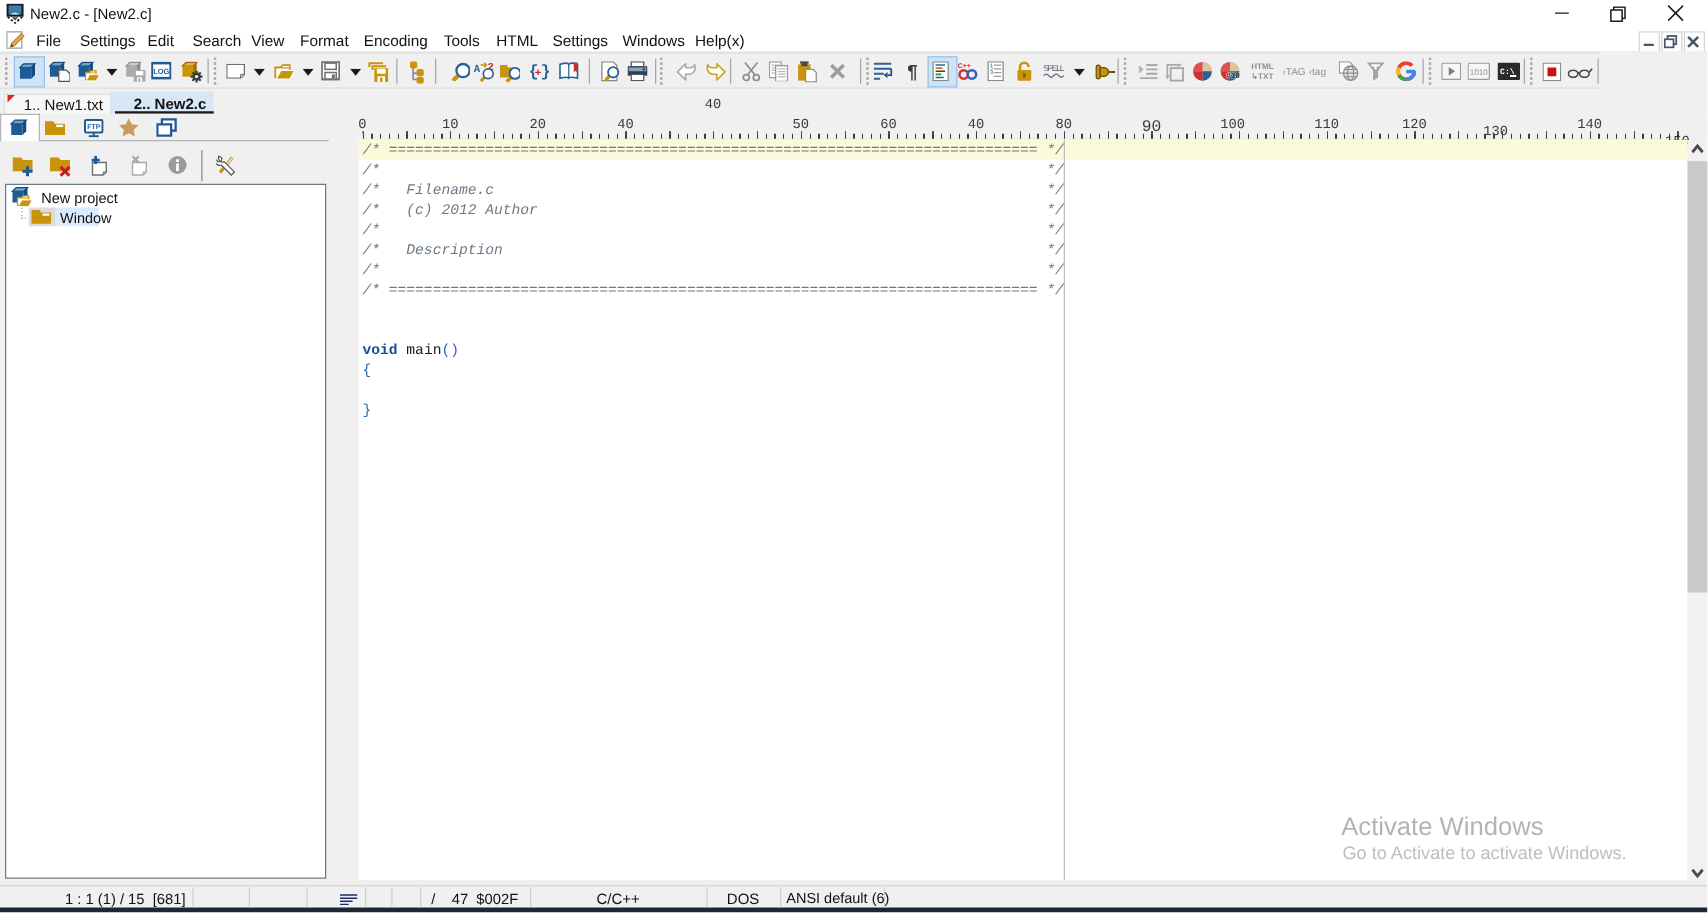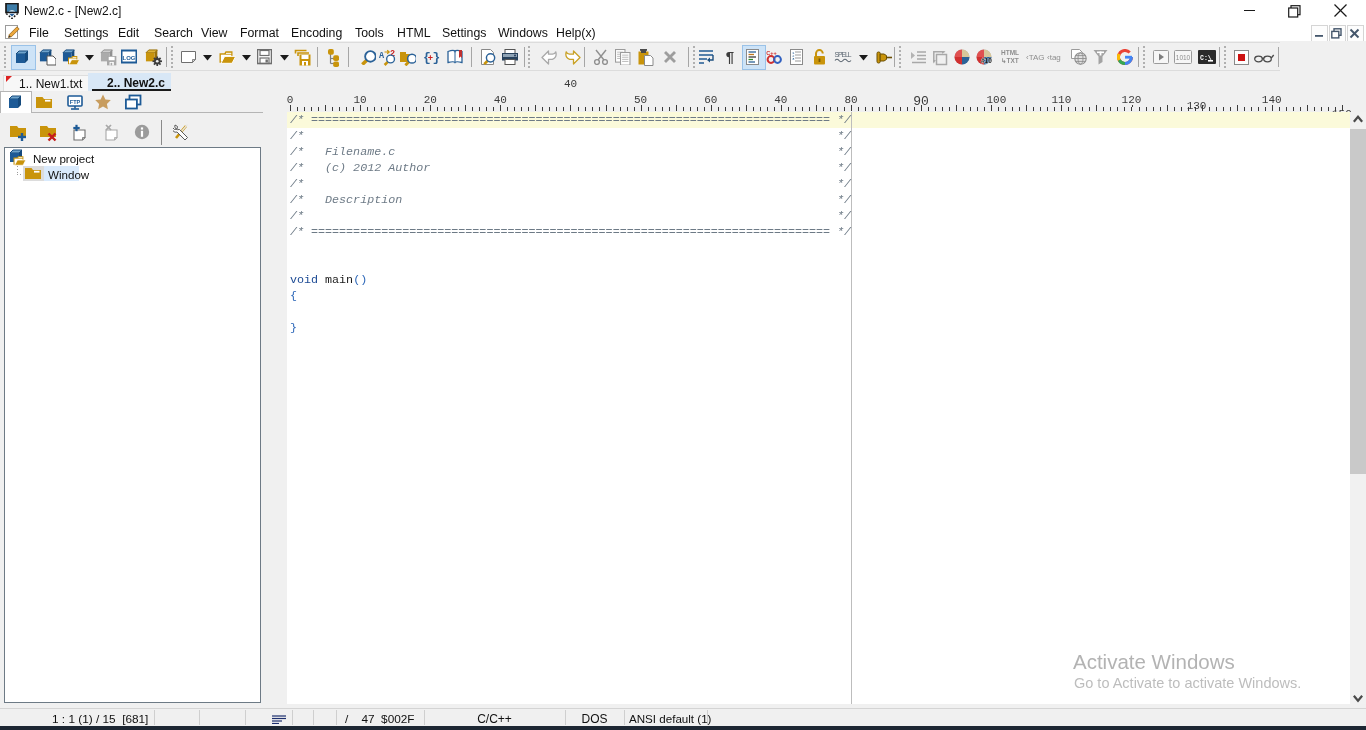--- a/index.html
+++ b/index.html
@@ -521,39 +521,39 @@
 <div class="a mono" style="left:275.0px;top:94px;width:30px;text-align:center;font-size:11px;color:#3a3a3a">0</div>
 <div class="a mono" style="left:345.125px;top:94px;width:30px;text-align:center;font-size:11px;color:#3a3a3a">10</div>
 <div class="a mono" style="left:415.25px;top:94px;width:30px;text-align:center;font-size:11px;color:#3a3a3a">20</div>
 <div class="a mono" style="left:485.375px;top:94px;width:30px;text-align:center;font-size:11px;color:#3a3a3a">40</div>
 <div class="a mono" style="left:555.5px;top:78px;width:30px;text-align:center;font-size:11px;color:#3a3a3a">40</div>
 <div class="a mono" style="left:625.625px;top:94px;width:30px;text-align:center;font-size:11px;color:#3a3a3a">50</div>
 <div class="a mono" style="left:695.75px;top:94px;width:30px;text-align:center;font-size:11px;color:#3a3a3a">60</div>
 <div class="a mono" style="left:765.875px;top:94px;width:30px;text-align:center;font-size:11px;color:#3a3a3a">40</div>
 <div class="a mono" style="left:836.0px;top:94px;width:30px;text-align:center;font-size:11px;color:#3a3a3a">80</div>
 <div class="a mono" style="left:906.125px;top:94px;width:30px;text-align:center;font-size:13px;color:#3a3a3a">90</div>
-<div class="a mono" style="left:976.25px;top:94px;width:30px;text-align:right;font-size:11px;color:#3a3a3a">100</div>
+<div class="a mono" style="left:976.25px;top:94px;width:30px;text-align:left;font-size:11px;color:#3a3a3a">100</div>
 <div class="a mono" style="left:1046.375px;top:94px;width:30px;text-align:center;font-size:11px;color:#3a3a3a">110</div>
 <div class="a mono" style="left:1116.5px;top:94px;width:30px;text-align:center;font-size:11px;color:#3a3a3a">120</div>
 <div class="a mono" style="left:1186.625px;top:100px;width:30px;text-align:left;font-size:11px;color:#3a3a3a">130</div>
 <div class="a mono" style="left:1256.75px;top:94px;width:30px;text-align:center;font-size:11px;color:#3a3a3a">140</div>
 <div class="a mono" style="left:1326.875px;top:108px;width:30px;text-align:center;font-size:11px;color:#3a3a3a">150</div>
 <div class="a" style="left:290px;top:107px;width:1056px;height:4px;background:repeating-linear-gradient(90deg,#3a3a3a 0 1px,transparent 1px 7.0125px)"></div>
 <div class="a" style="left:290px;top:105px;width:1056px;height:2px;background:repeating-linear-gradient(90deg,#3a3a3a 0 1px,transparent 1px 35.0625px)"></div>
 <div class="a" style="left:287px;top:112px;width:1063px;height:15.5px;background:#fbfada"></div>
 <div class="a" style="left:851px;top:112px;width:1px;height:592px;background:#bdbdbd"></div>
 <div class="a mono" style="left:290px;top:112px;height:16px;line-height:16px;font-size:11.7px;white-space:pre"><span style="color:#6d7a86;font-style:italic">/*&nbsp;==========================================================================&nbsp;*/</span></div>
 <div class="a mono" style="left:290px;top:128px;height:16px;line-height:16px;font-size:11.7px;white-space:pre"><span style="color:#6d7a86;font-style:italic">/*&nbsp;&nbsp;&nbsp;&nbsp;&nbsp;&nbsp;&nbsp;&nbsp;&nbsp;&nbsp;&nbsp;&nbsp;&nbsp;&nbsp;&nbsp;&nbsp;&nbsp;&nbsp;&nbsp;&nbsp;&nbsp;&nbsp;&nbsp;&nbsp;&nbsp;&nbsp;&nbsp;&nbsp;&nbsp;&nbsp;&nbsp;&nbsp;&nbsp;&nbsp;&nbsp;&nbsp;&nbsp;&nbsp;&nbsp;&nbsp;&nbsp;&nbsp;&nbsp;&nbsp;&nbsp;&nbsp;&nbsp;&nbsp;&nbsp;&nbsp;&nbsp;&nbsp;&nbsp;&nbsp;&nbsp;&nbsp;&nbsp;&nbsp;&nbsp;&nbsp;&nbsp;&nbsp;&nbsp;&nbsp;&nbsp;&nbsp;&nbsp;&nbsp;&nbsp;&nbsp;&nbsp;&nbsp;&nbsp;&nbsp;&nbsp;&nbsp;*/</span></div>
 <div class="a mono" style="left:290px;top:144px;height:16px;line-height:16px;font-size:11.7px;white-space:pre"><span style="color:#6d7a86;font-style:italic">/*&nbsp;&nbsp;&nbsp;Filename.c&nbsp;&nbsp;&nbsp;&nbsp;&nbsp;&nbsp;&nbsp;&nbsp;&nbsp;&nbsp;&nbsp;&nbsp;&nbsp;&nbsp;&nbsp;&nbsp;&nbsp;&nbsp;&nbsp;&nbsp;&nbsp;&nbsp;&nbsp;&nbsp;&nbsp;&nbsp;&nbsp;&nbsp;&nbsp;&nbsp;&nbsp;&nbsp;&nbsp;&nbsp;&nbsp;&nbsp;&nbsp;&nbsp;&nbsp;&nbsp;&nbsp;&nbsp;&nbsp;&nbsp;&nbsp;&nbsp;&nbsp;&nbsp;&nbsp;&nbsp;&nbsp;&nbsp;&nbsp;&nbsp;&nbsp;&nbsp;&nbsp;&nbsp;&nbsp;&nbsp;&nbsp;&nbsp;&nbsp;*/</span></div>
 <div class="a mono" style="left:290px;top:160px;height:16px;line-height:16px;font-size:11.7px;white-space:pre"><span style="color:#6d7a86;font-style:italic">/*&nbsp;&nbsp;&nbsp;(c)&nbsp;2012&nbsp;Author&nbsp;&nbsp;&nbsp;&nbsp;&nbsp;&nbsp;&nbsp;&nbsp;&nbsp;&nbsp;&nbsp;&nbsp;&nbsp;&nbsp;&nbsp;&nbsp;&nbsp;&nbsp;&nbsp;&nbsp;&nbsp;&nbsp;&nbsp;&nbsp;&nbsp;&nbsp;&nbsp;&nbsp;&nbsp;&nbsp;&nbsp;&nbsp;&nbsp;&nbsp;&nbsp;&nbsp;&nbsp;&nbsp;&nbsp;&nbsp;&nbsp;&nbsp;&nbsp;&nbsp;&nbsp;&nbsp;&nbsp;&nbsp;&nbsp;&nbsp;&nbsp;&nbsp;&nbsp;&nbsp;&nbsp;&nbsp;&nbsp;&nbsp;*/</span></div>
 <div class="a mono" style="left:290px;top:176px;height:16px;line-height:16px;font-size:11.7px;white-space:pre"><span style="color:#6d7a86;font-style:italic">/*&nbsp;&nbsp;&nbsp;&nbsp;&nbsp;&nbsp;&nbsp;&nbsp;&nbsp;&nbsp;&nbsp;&nbsp;&nbsp;&nbsp;&nbsp;&nbsp;&nbsp;&nbsp;&nbsp;&nbsp;&nbsp;&nbsp;&nbsp;&nbsp;&nbsp;&nbsp;&nbsp;&nbsp;&nbsp;&nbsp;&nbsp;&nbsp;&nbsp;&nbsp;&nbsp;&nbsp;&nbsp;&nbsp;&nbsp;&nbsp;&nbsp;&nbsp;&nbsp;&nbsp;&nbsp;&nbsp;&nbsp;&nbsp;&nbsp;&nbsp;&nbsp;&nbsp;&nbsp;&nbsp;&nbsp;&nbsp;&nbsp;&nbsp;&nbsp;&nbsp;&nbsp;&nbsp;&nbsp;&nbsp;&nbsp;&nbsp;&nbsp;&nbsp;&nbsp;&nbsp;&nbsp;&nbsp;&nbsp;&nbsp;&nbsp;&nbsp;*/</span></div>
 <div class="a mono" style="left:290px;top:192px;height:16px;line-height:16px;font-size:11.7px;white-space:pre"><span style="color:#6d7a86;font-style:italic">/*&nbsp;&nbsp;&nbsp;Description&nbsp;&nbsp;&nbsp;&nbsp;&nbsp;&nbsp;&nbsp;&nbsp;&nbsp;&nbsp;&nbsp;&nbsp;&nbsp;&nbsp;&nbsp;&nbsp;&nbsp;&nbsp;&nbsp;&nbsp;&nbsp;&nbsp;&nbsp;&nbsp;&nbsp;&nbsp;&nbsp;&nbsp;&nbsp;&nbsp;&nbsp;&nbsp;&nbsp;&nbsp;&nbsp;&nbsp;&nbsp;&nbsp;&nbsp;&nbsp;&nbsp;&nbsp;&nbsp;&nbsp;&nbsp;&nbsp;&nbsp;&nbsp;&nbsp;&nbsp;&nbsp;&nbsp;&nbsp;&nbsp;&nbsp;&nbsp;&nbsp;&nbsp;&nbsp;&nbsp;&nbsp;&nbsp;*/</span></div>
 <div class="a mono" style="left:290px;top:208px;height:16px;line-height:16px;font-size:11.7px;white-space:pre"><span style="color:#6d7a86;font-style:italic">/*&nbsp;&nbsp;&nbsp;&nbsp;&nbsp;&nbsp;&nbsp;&nbsp;&nbsp;&nbsp;&nbsp;&nbsp;&nbsp;&nbsp;&nbsp;&nbsp;&nbsp;&nbsp;&nbsp;&nbsp;&nbsp;&nbsp;&nbsp;&nbsp;&nbsp;&nbsp;&nbsp;&nbsp;&nbsp;&nbsp;&nbsp;&nbsp;&nbsp;&nbsp;&nbsp;&nbsp;&nbsp;&nbsp;&nbsp;&nbsp;&nbsp;&nbsp;&nbsp;&nbsp;&nbsp;&nbsp;&nbsp;&nbsp;&nbsp;&nbsp;&nbsp;&nbsp;&nbsp;&nbsp;&nbsp;&nbsp;&nbsp;&nbsp;&nbsp;&nbsp;&nbsp;&nbsp;&nbsp;&nbsp;&nbsp;&nbsp;&nbsp;&nbsp;&nbsp;&nbsp;&nbsp;&nbsp;&nbsp;&nbsp;&nbsp;&nbsp;*/</span></div>
 <div class="a mono" style="left:290px;top:224px;height:16px;line-height:16px;font-size:11.7px;white-space:pre"><span style="color:#6d7a86;font-style:italic">/*&nbsp;==========================================================================&nbsp;*/</span></div>
-<div class="a mono" style="left:290px;top:272px;height:16px;line-height:16px;font-size:11.7px;white-space:pre"><span style="color:#1c4a94;font-weight:normal">void</span> <span style="color:#1a1a1a">main</span><span style="color:#2b66b8">()</span></div>
+<div class="a mono" style="left:290px;top:272px;height:16px;line-height:16px;font-size:11.7px;white-space:pre"><span style="color:#1c4a94;font-weight:bold">void</span> <span style="color:#1a1a1a">main</span><span style="color:#2b66b8">()</span></div>
 <div class="a mono" style="left:290px;top:288px;height:16px;line-height:16px;font-size:11.7px;white-space:pre"><span style="color:#2b66b8">{</span></div>
 <div class="a mono" style="left:290px;top:320px;height:16px;line-height:16px;font-size:11.7px;white-space:pre"><span style="color:#2b66b8">}</span></div>
 <div class="a" style="left:1073px;top:650px;font-size:20.5px;color:#b3b3b3">Activate Windows</div>
 <div class="a" style="left:1074px;top:675px;font-size:14.5px;color:#bdbdbd">Go to Activate to activate Windows.</div>
 <div class="a" style="left:1350px;top:112px;width:16px;height:592px;background:#f1f1f1"></div>
 <svg style="position:absolute;left:1353px;top:115px" width="10" height="9" viewBox="0 0 10 9">
       <polygon points="5,0 10,6 8.3,7.5 5,3.5 1.7,7.5 0,6" fill="#4a4a4a"></polygon>
     </svg>
 <div class="a" style="left:1350px;top:129px;width:16px;height:345px;background:#c9c9c9"></div>
 <svg style="position:absolute;left:1353px;top:695px" width="10" height="9" viewBox="0 0 10 9">
@@ -575,14 +575,14 @@
       <g stroke="#1d2f6e" stroke-width="1.2">
         <line x1="0" y1="1" x2="14" y2="1"></line>
         <line x1="0" y1="3.5" x2="14" y2="3.5"></line>
         <line x1="0" y1="6" x2="10" y2="6"></line>
         <line x1="0" y1="8.5" x2="7" y2="8.5"></line>
       </g>
     </svg>
 <div class="a" style="left:345px;top:712px;font-size:11.8px">/&nbsp;&nbsp;&nbsp;&nbsp;47&nbsp;&nbsp;$002F</div>
 <div class="a" style="left:424px;top:712px;width:141px;text-align:center;font-size:12px">C/C++</div>
 <div class="a" style="left:565px;top:712px;width:59px;text-align:center;font-size:12px">DOS</div>
-<div class="a" style="left:629px;top:712px;font-size:11.6px">ANSI default (1)</div>
+<div class="a" style="left:629px;top:712px;font-size:11.6px">ANSI default (6)</div>
 <div class="a" style="left:0;top:726px;width:1366px;height:4px;background:#1d2733"></div>
 </div>
 </body></html>

